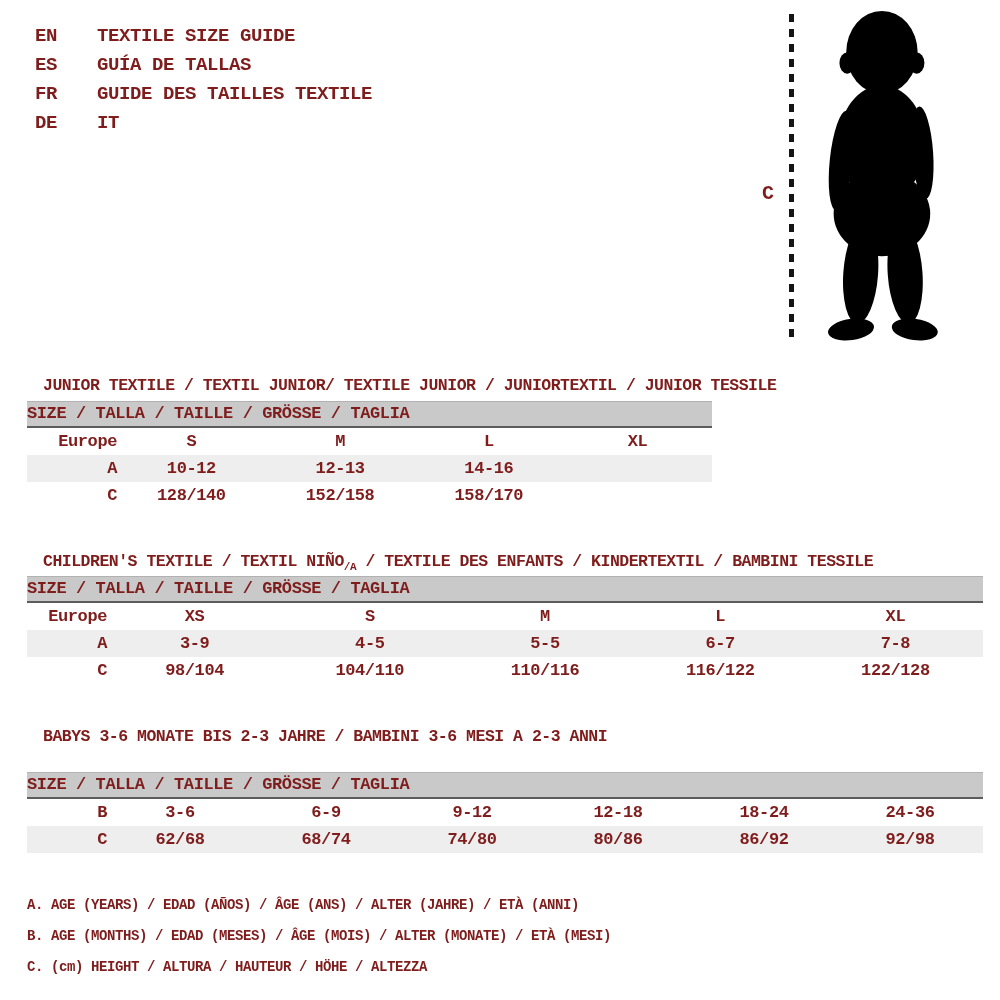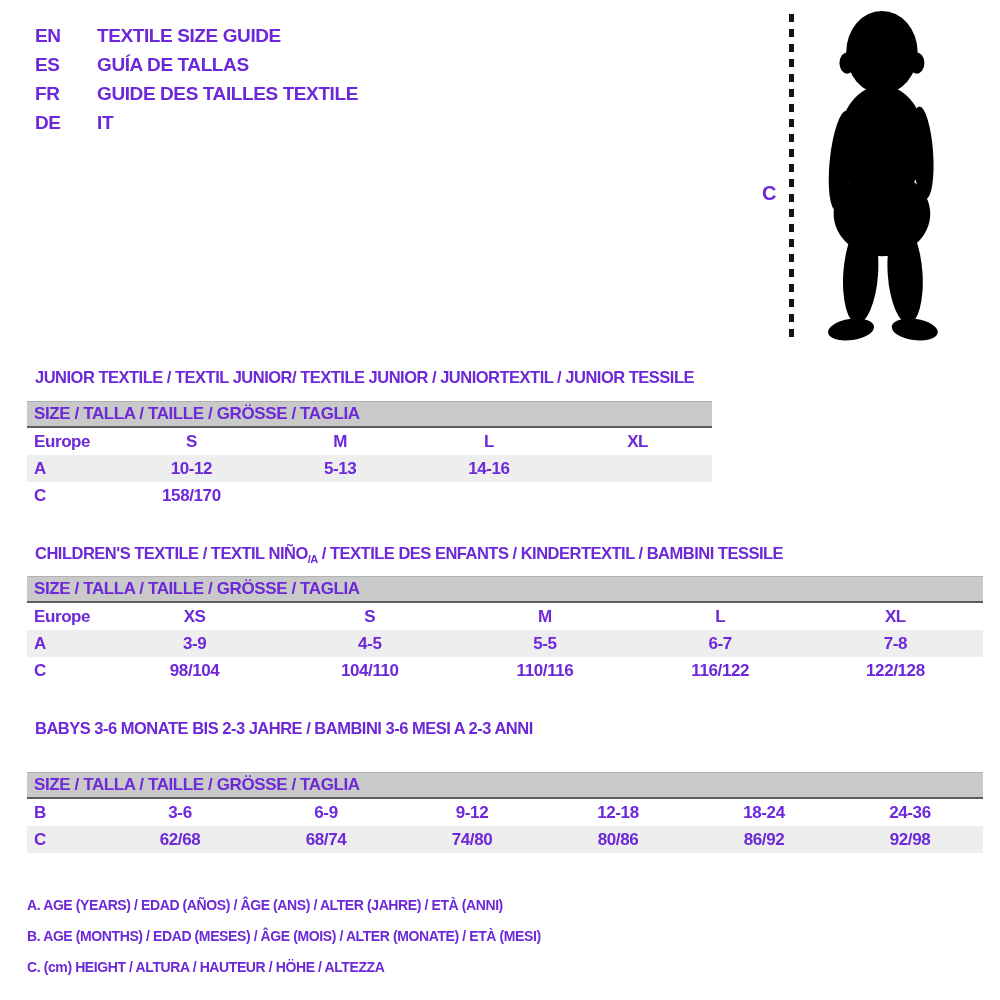--- a/index.html
+++ b/index.html
@@ -1,61 +1,61 @@
 <!DOCTYPE html>
 <html><head>
 <meta charset="utf-8">
 <style>
   html,body { margin:0; padding:0; }
   .page {
     position:relative;
     width:1000px; height:1000px;
     background:#ffffff;
-    color:#6d28d9;
-    font-family:Liberation Sans, sans-serif;
+    color:#7f1d1d;
+    font-family:Liberation Mono, monospace;
     font-weight:bold;
     font-stretch:condensed;
     letter-spacing:-0.4px;
     overflow:hidden;
   }
 
   
   .langs { position:absolute; left:35px; top:26px; display:grid; grid-template-columns:62px auto; row-gap:9px; font-size:19px; line-height:20px; white-space:nowrap; }
 
   
   .figure { position:absolute; left:0; top:0; width:1000px; height:360px; pointer-events:none; }
   .measure-line { position:absolute; left:789px; top:14px; width:5px; height:327px;
     background:repeating-linear-gradient(to bottom,#141414 0 8px,transparent 8px 15px); }
   .measure-label { position:absolute; left:762px; top:182px; font-size:20px; }
   .baby-svg { position:absolute; left:802px; top:8px; width:156px; height:338px; }
 
   
-  .tbl-title { position:absolute; margin:8px; font-size:16.5px; letter-spacing:-0.5px; white-space:nowrap; font-weight:bold; }
+  .tbl-title { position:absolute; margin:16px; font-size:16.5px; letter-spacing:-0.5px; white-space:nowrap; font-weight:bold; }
   .title-junior { left:27px; top:360px; }
   .title-children { left:27px; top:536px; }
   .title-babies { left:27px; top:706px; line-height:29px; }
   .subsc { font-size:11px; vertical-align:-4px; }
 
   
   .size-table { position:absolute; }
   .t-junior  { left:27px; top:401px; width:685px; }
   .t-children{ left:27px; top:576px; width:956px; }
   .t-babies  { left:27px; top:772px; width:956px; }
   .size-header {
-    height:24px; line-height:24px; padding-left:7px;
+    height:24px; line-height:24px; 
     background:#c9c9c9; font-size:17px;
     border-top:1px solid #b2b2b2; border-bottom:2px solid #5c5c5c;
     white-space:nowrap;
   }
   .trow { display:grid; height:27px; line-height:27px; font-size:17px; }
   .cols5 { grid-template-columns:90px repeat(4,1fr); }
   .cols6 { grid-template-columns:80px repeat(5,1fr); }
   .cols7 { grid-template-columns:80px repeat(6,1fr); }
   .trow > span { text-align:center; }
-  .trow > span:first-child { text-align:left; padding-left:7px; }
+  .trow > span:first-child { text-align:right; padding-left:7px; }
   .shade { background:#eeeeee; }
 
   
   .legend { position:absolute; left:27px; top:890px; font-size:14px; line-height:31px; white-space:nowrap; }
 </style>
 </head>
 <body>
 
 <div class="page">
 
@@ -97,25 +97,27 @@
     <div class="trow cols5">
       <span>Europe</span>
       <span>S</span>
       <span>M</span>
       <span>L</span>
       <span>XL</span>
     </div>
     <div class="trow cols5 shade">
       <span>A</span>
       <span>10-12</span>
-      <span>5-13</span>
+      <span>12-13</span>
       <span>14-16</span>
     </div>
     <div class="trow cols5">
       <span>C</span>
+      <span>128/140</span>
+      <span>152/158</span>
       <span>158/170</span>
     </div>
   </div>
 
   <h2 class="tbl-title title-children"><span>CHILDREN'S TEXTILE / TEXTIL NIÑO</span><span class="subsc">/A</span><span> / TEXTILE DES ENFANTS / KINDERTEXTIL / BAMBINI TESSILE</span></h2>
   <div class="size-table t-children">
     <div class="size-header">SIZE / TALLA / TAILLE / GRÖSSE / TAGLIA</div>
     <div class="trow cols6">
       <span>Europe</span>
       <span>XS</span>

